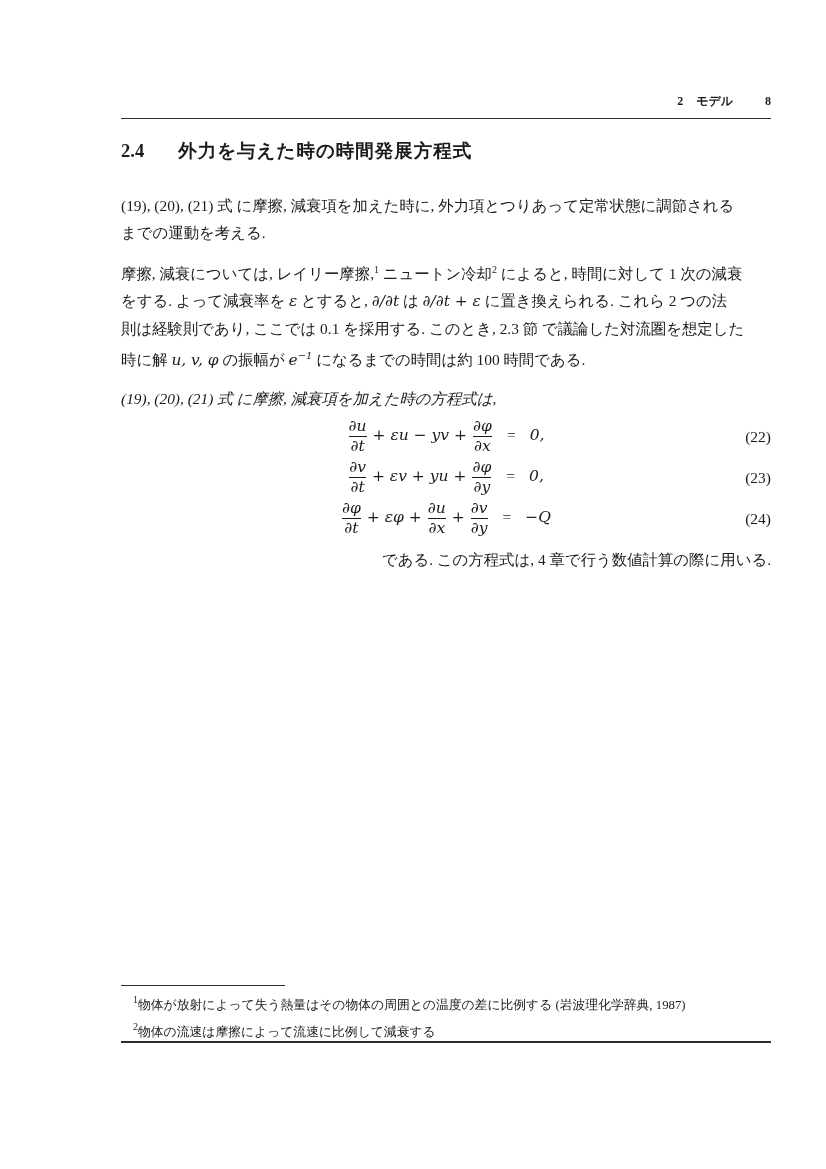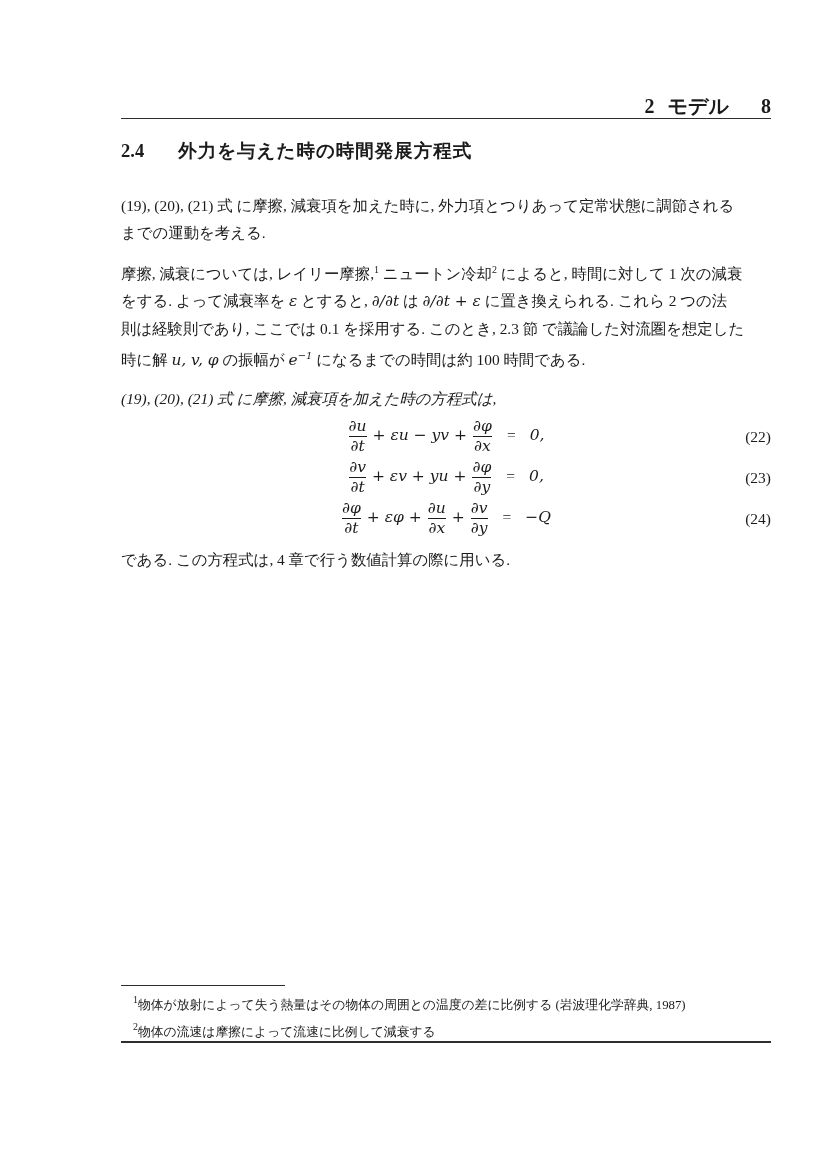--- a/index.html
+++ b/index.html
@@ -6,21 +6,21 @@
   html,body { margin:0; padding:0; background:#ffffff; }
   .page {
     position:relative; width:826px; height:1169px;
     background:#ffffff; overflow:hidden;
     font-family:"Liberation Serif","DejaVu Serif",serif;
     color:#1b1b1b;
   }
   
   .runhead {
     position:absolute; top:93px; left:121px; width:650px;
-    text-align:right; font-weight:bold; font-size:20px; white-space:nowrap;
+    text-align:right; font-weight:bold; font-size:12px; white-space:nowrap;
   }
   .runhead .chap { font-family:"Liberation Serif","DejaVu Serif",serif; }
   .runhead .word { font-family:"Liberation Sans","DejaVu Sans",sans-serif; margin-left:13px; }
   .runhead .pg   { font-family:"Liberation Serif","DejaVu Serif",serif; margin-left:32px; }
   .rule { position:absolute; left:121px; background:#2e2e2e; }
   .rule-header { top:118px; width:650px; height:1px; }
   .rule-footnote { top:985px; width:164px; height:1px; }
   .rule-bottom { top:1041px; width:650px; height:2px; }
   
   .sec-heading {
@@ -34,21 +34,21 @@
     position:absolute; left:121px; width:650px;
     font-size:15.4px; line-height:27px;
   }
   .tline { white-space:nowrap; }
   .math { font-style:italic; font-family:"DejaVu Serif",serif; }
   .sup  { font-size:10px; vertical-align:6px; }
   .isup { font-size:10px; vertical-align:6px; }
   #para-1 { top:192px; }
   #para-2 { top:256px; }
   #para-3 { top:385px;font-style:italic; }
-  #para-4 { top:546px; }
+  #para-4 { top:546px;text-align:right; }
   
   .equations { position:absolute; top:416px; left:121px; width:650px; }
   .eq-row {
     position:relative; height:41px;
     display:flex; align-items:center; justify-content:center;
     font-size:15.5px;
   }
   .eq-number {
     position:absolute; right:0; top:50%; transform:translateY(-50%);
     font-size:15.5px; font-style:normal;

